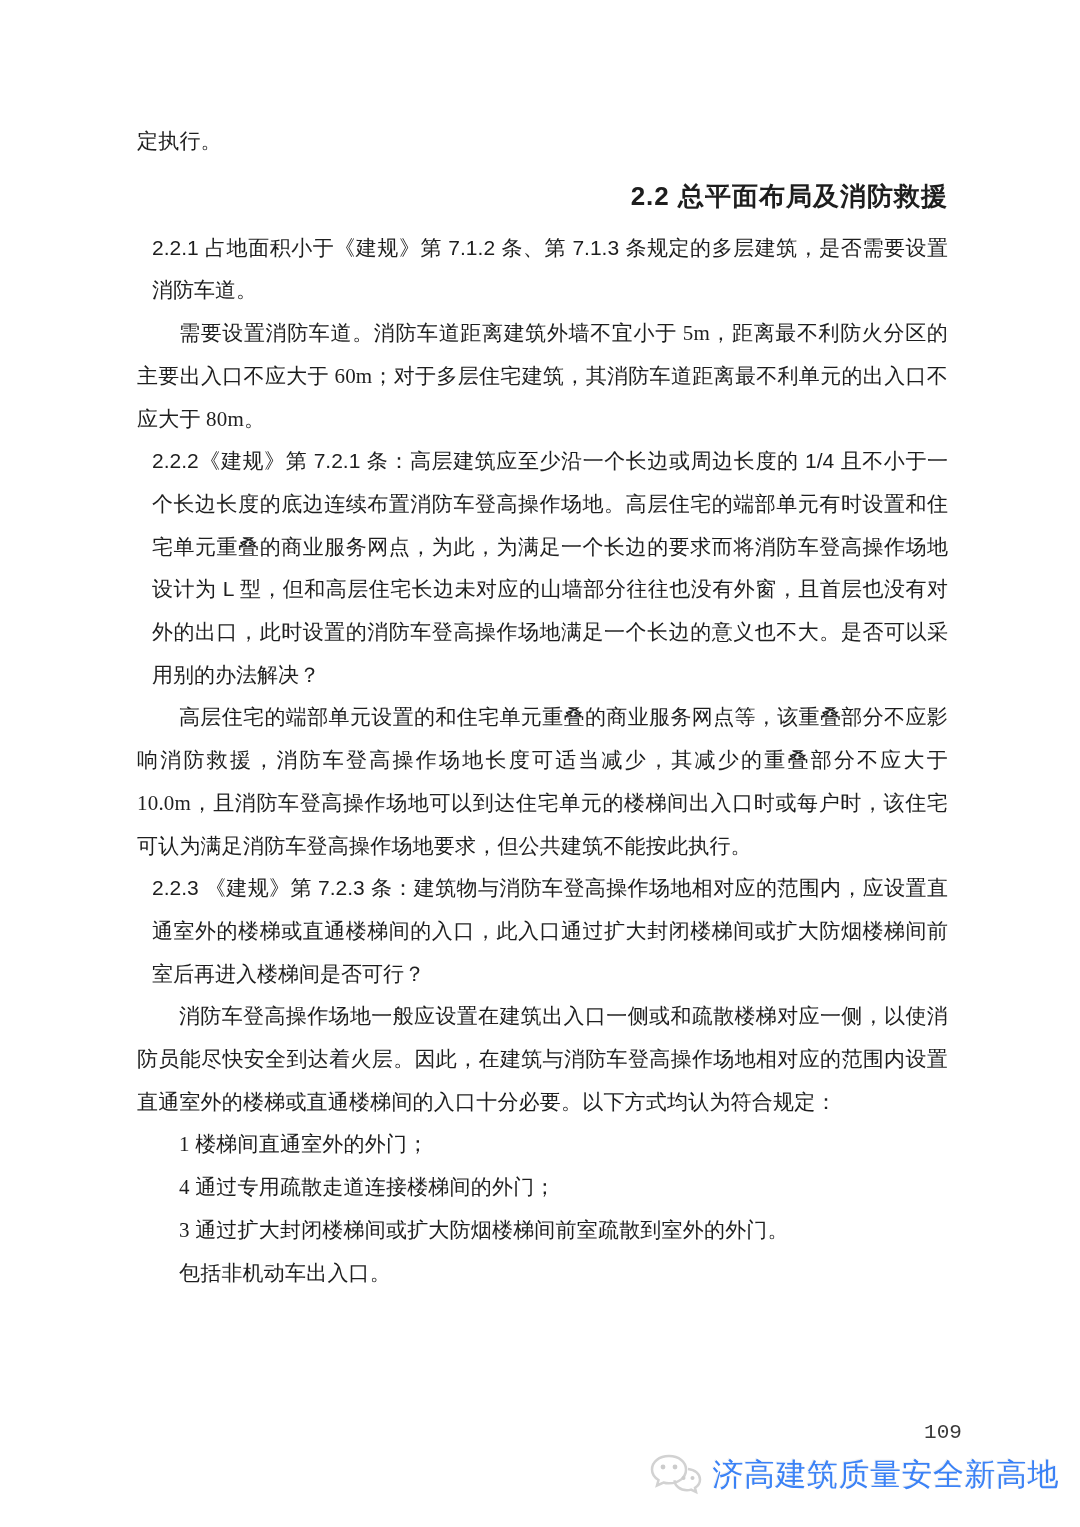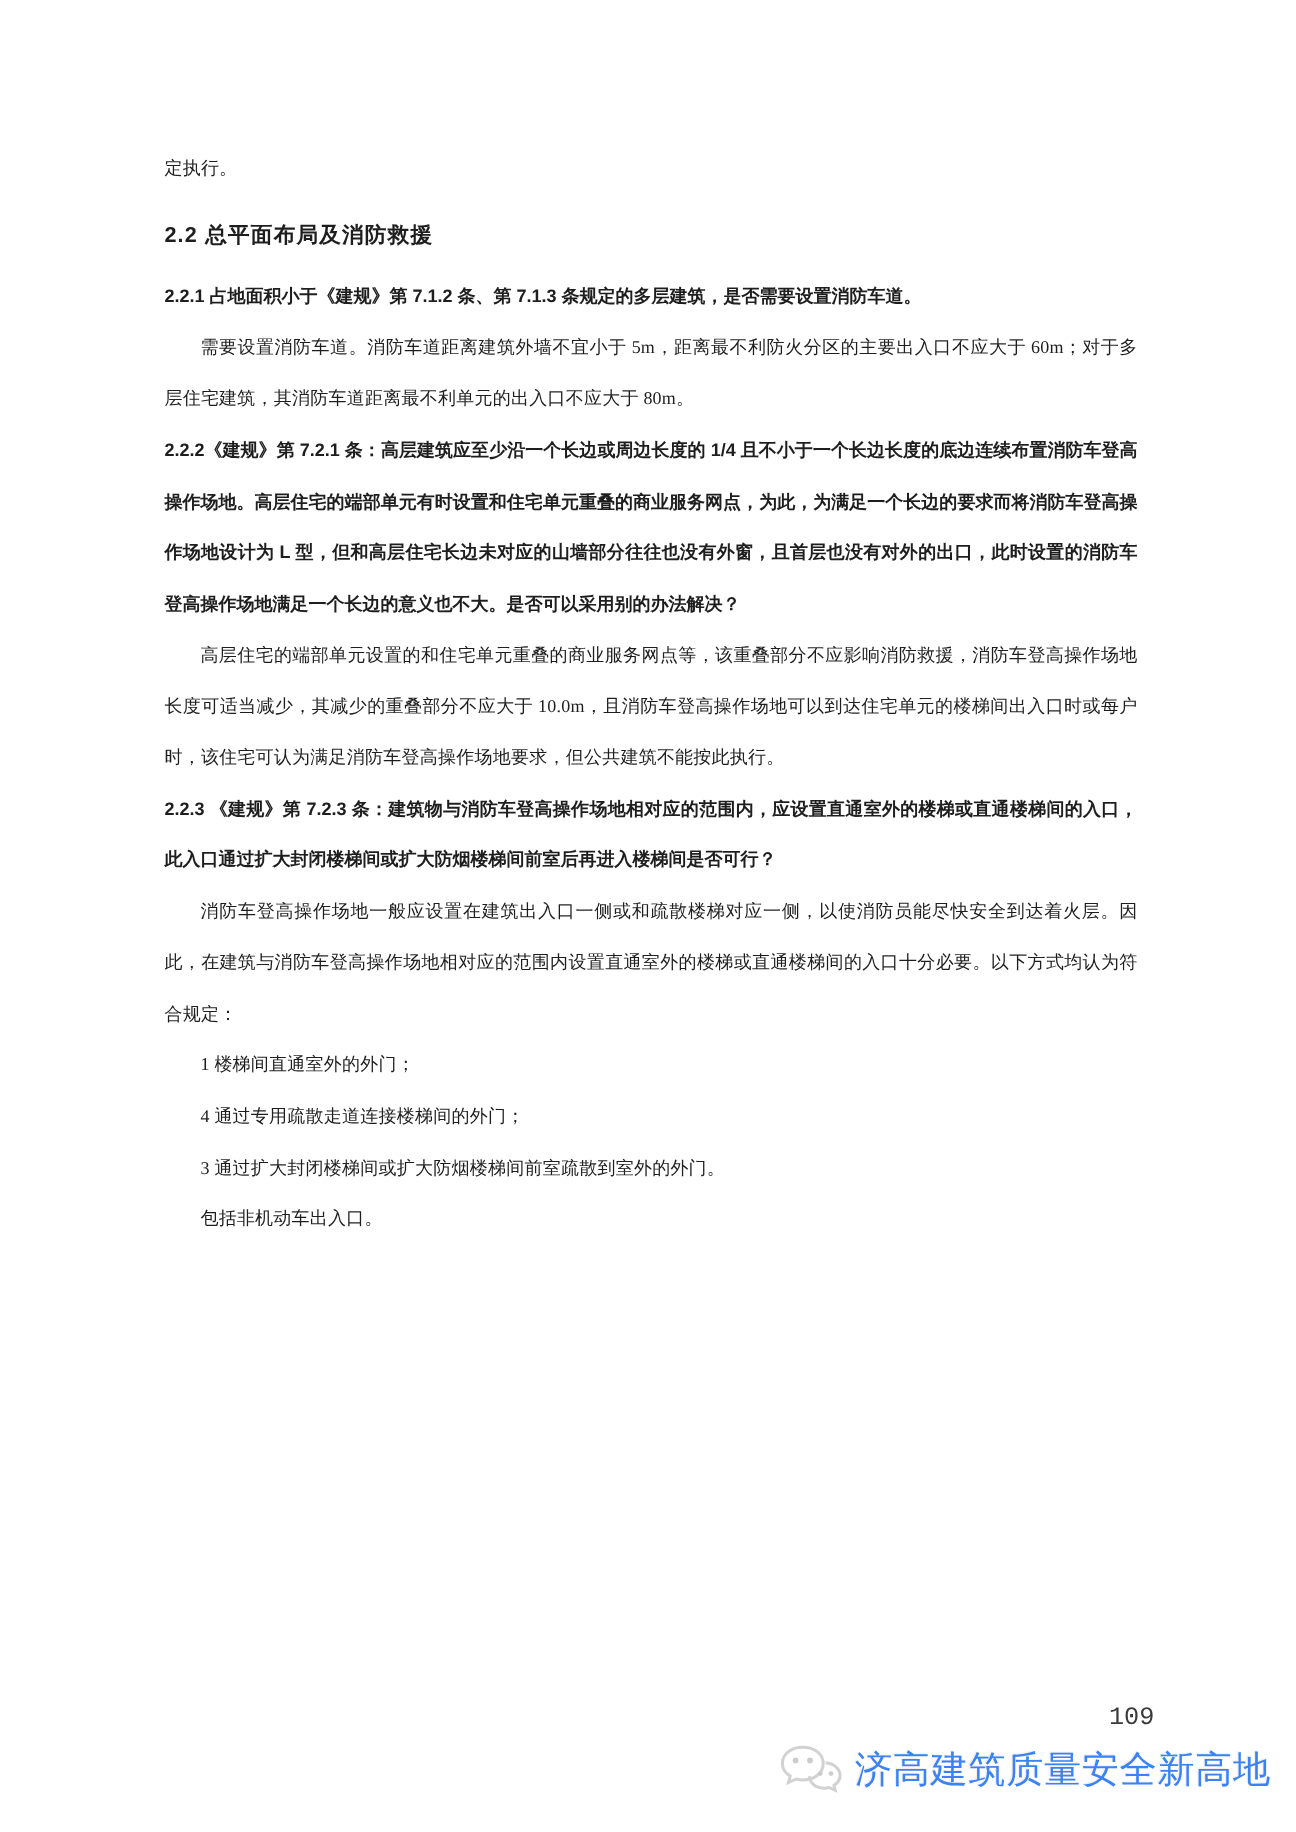--- a/index.html
+++ b/index.html
@@ -20,41 +20,42 @@
     inset: 0;
     background: #ffffff;
   }
   .content {
     position: absolute;
     left: 137px;
     top: 120px;
     width: 811px;
   }
   .block {
-    font-size: 15px;
+    font-size: 21px;
     line-height: 42.7px;
     text-align: justify;
     letter-spacing: 0.2px;
   }
   .block.intro {
     text-align: left;
   }
   .block.heading {
     font-family: "Liberation Sans", "DejaVu Sans", sans-serif;
     font-weight: 700;
-    font-size: 18px;
+    font-size: 26px;
     line-height: 44px;
-    text-align: left;
+    text-align: right;
     letter-spacing: 1px;
     margin: 11px 0 9px 0;
   }
   .block.question {
     font-family: "Liberation Sans", "DejaVu Sans", sans-serif;
-    font-weight: 700;
+    font-weight: 400;
     letter-spacing: 0;
+    margin-left: 15px;
   }
   .block.answer {
     text-indent: 2em;
   }
   .page-number {
     position: absolute;
     top: 1421px;
     left: 908px;
     width: 70px;
     text-align: center;

